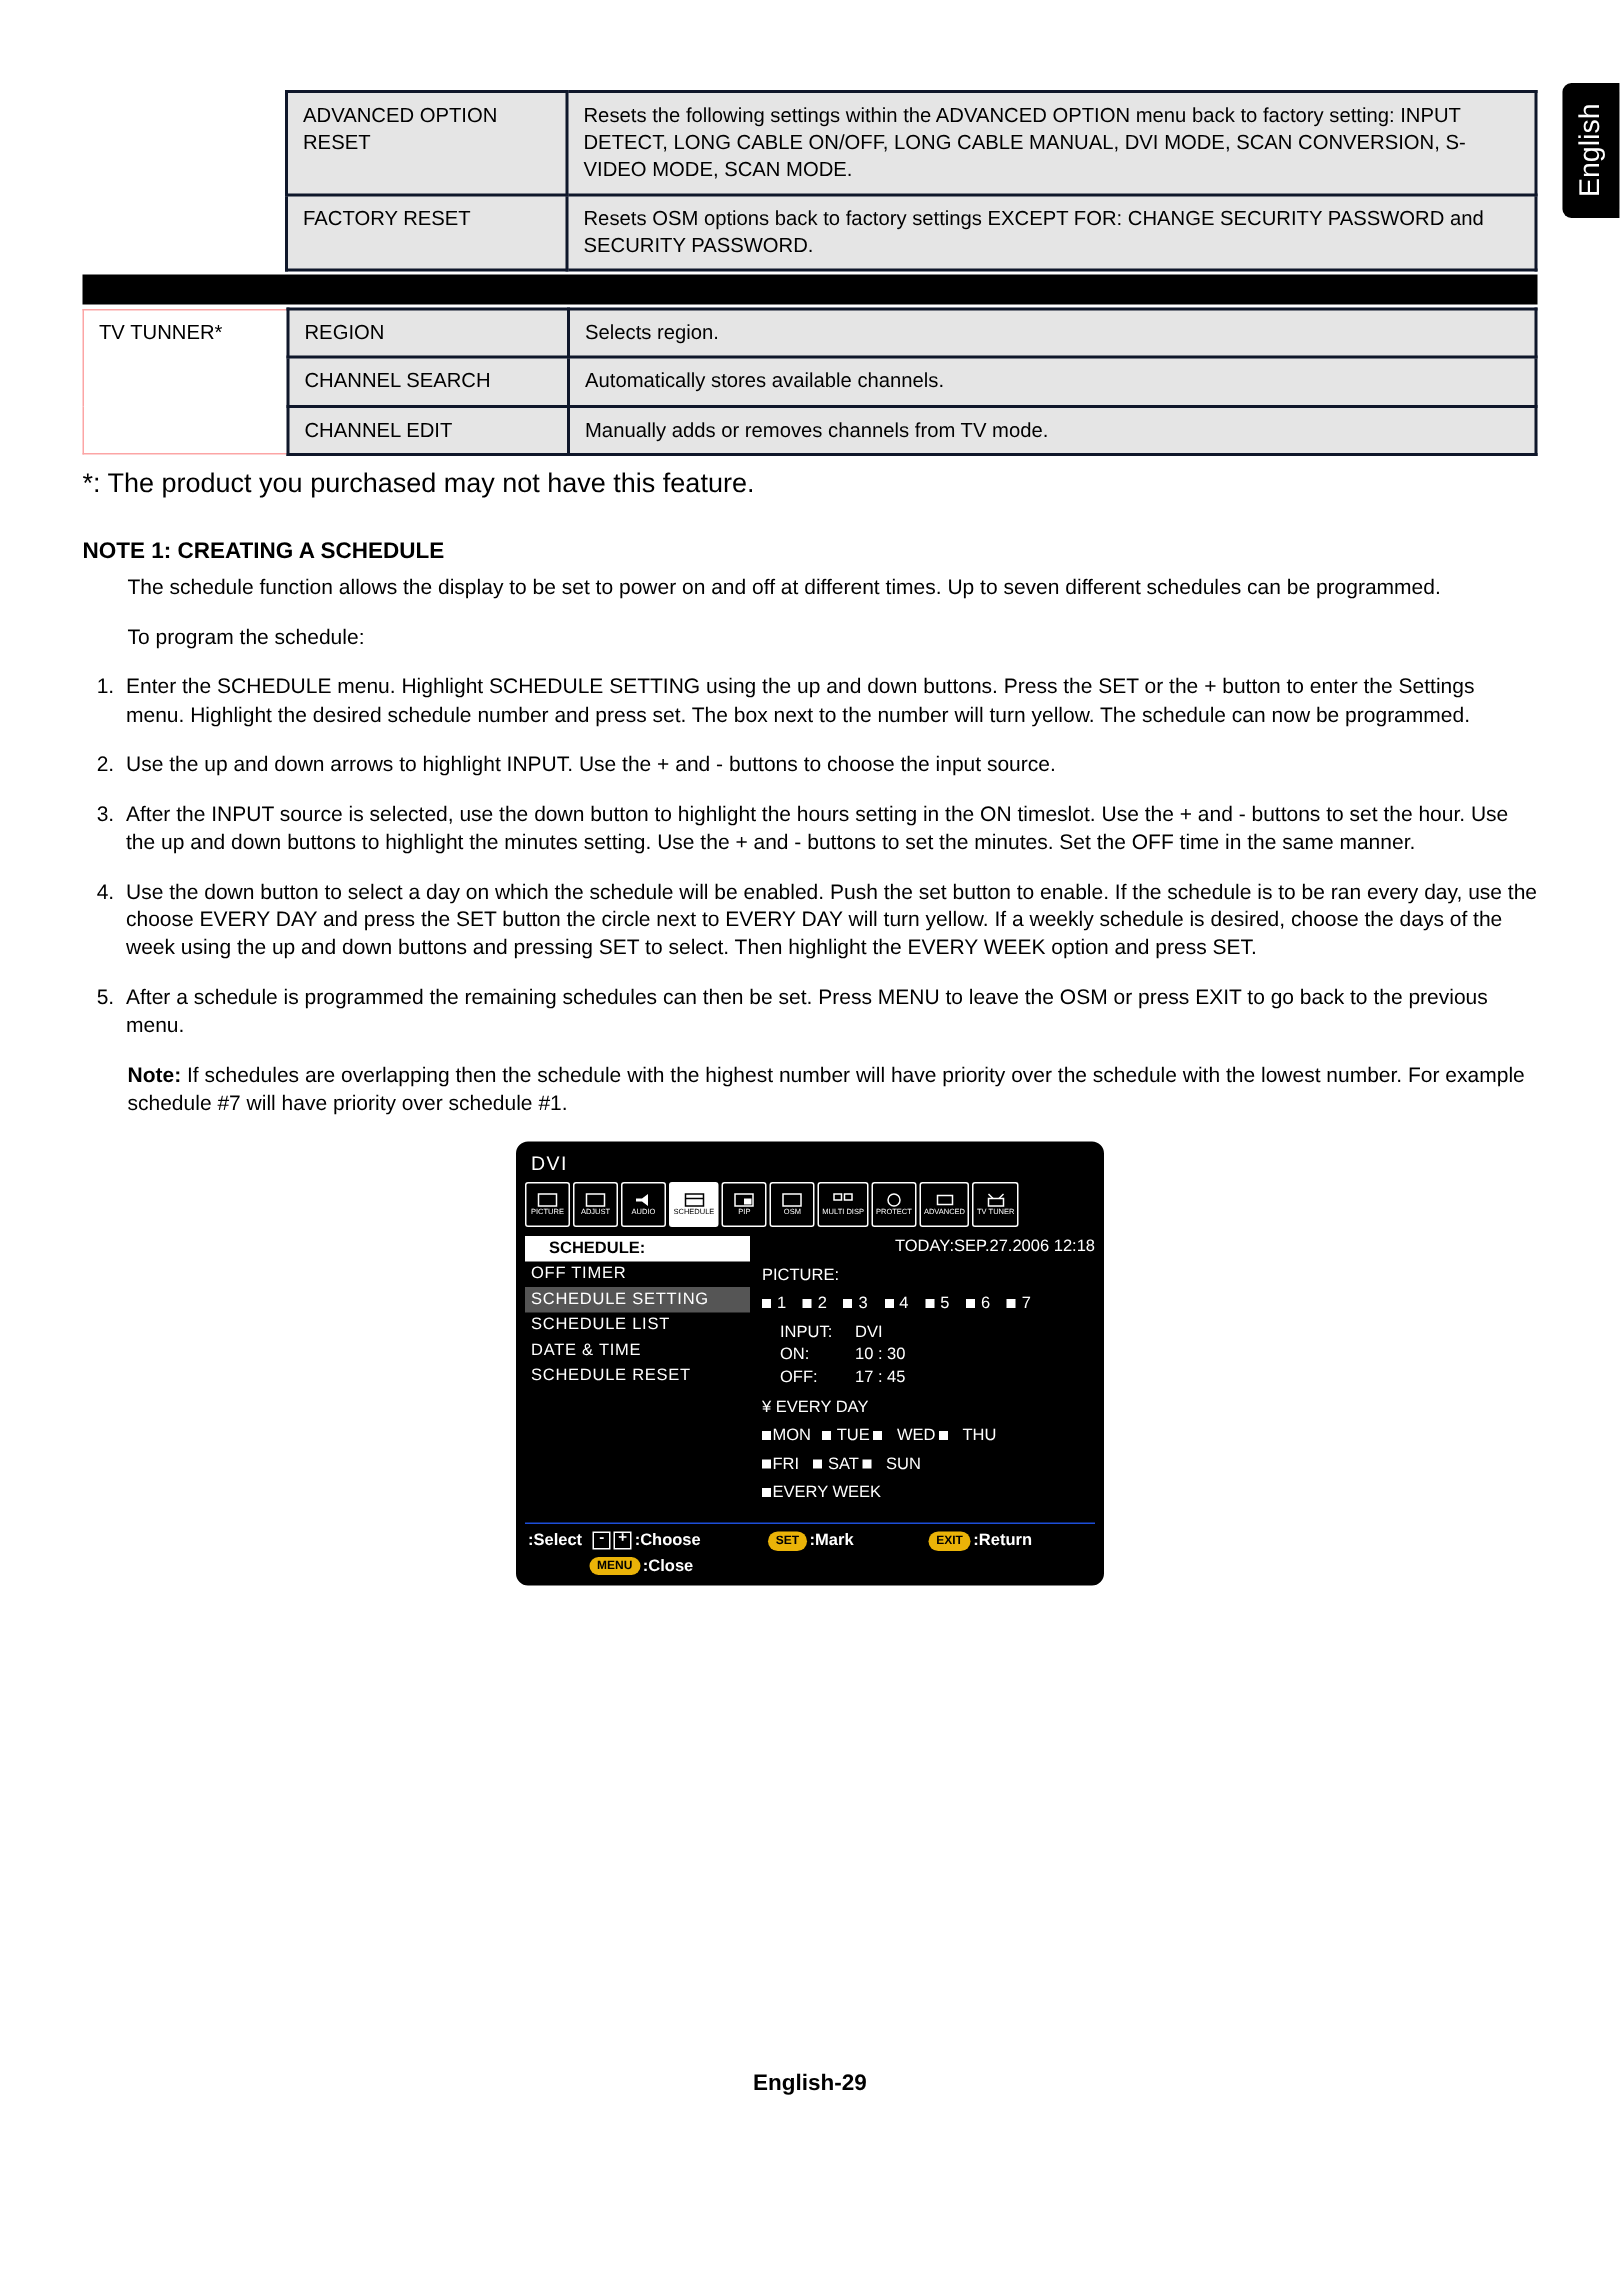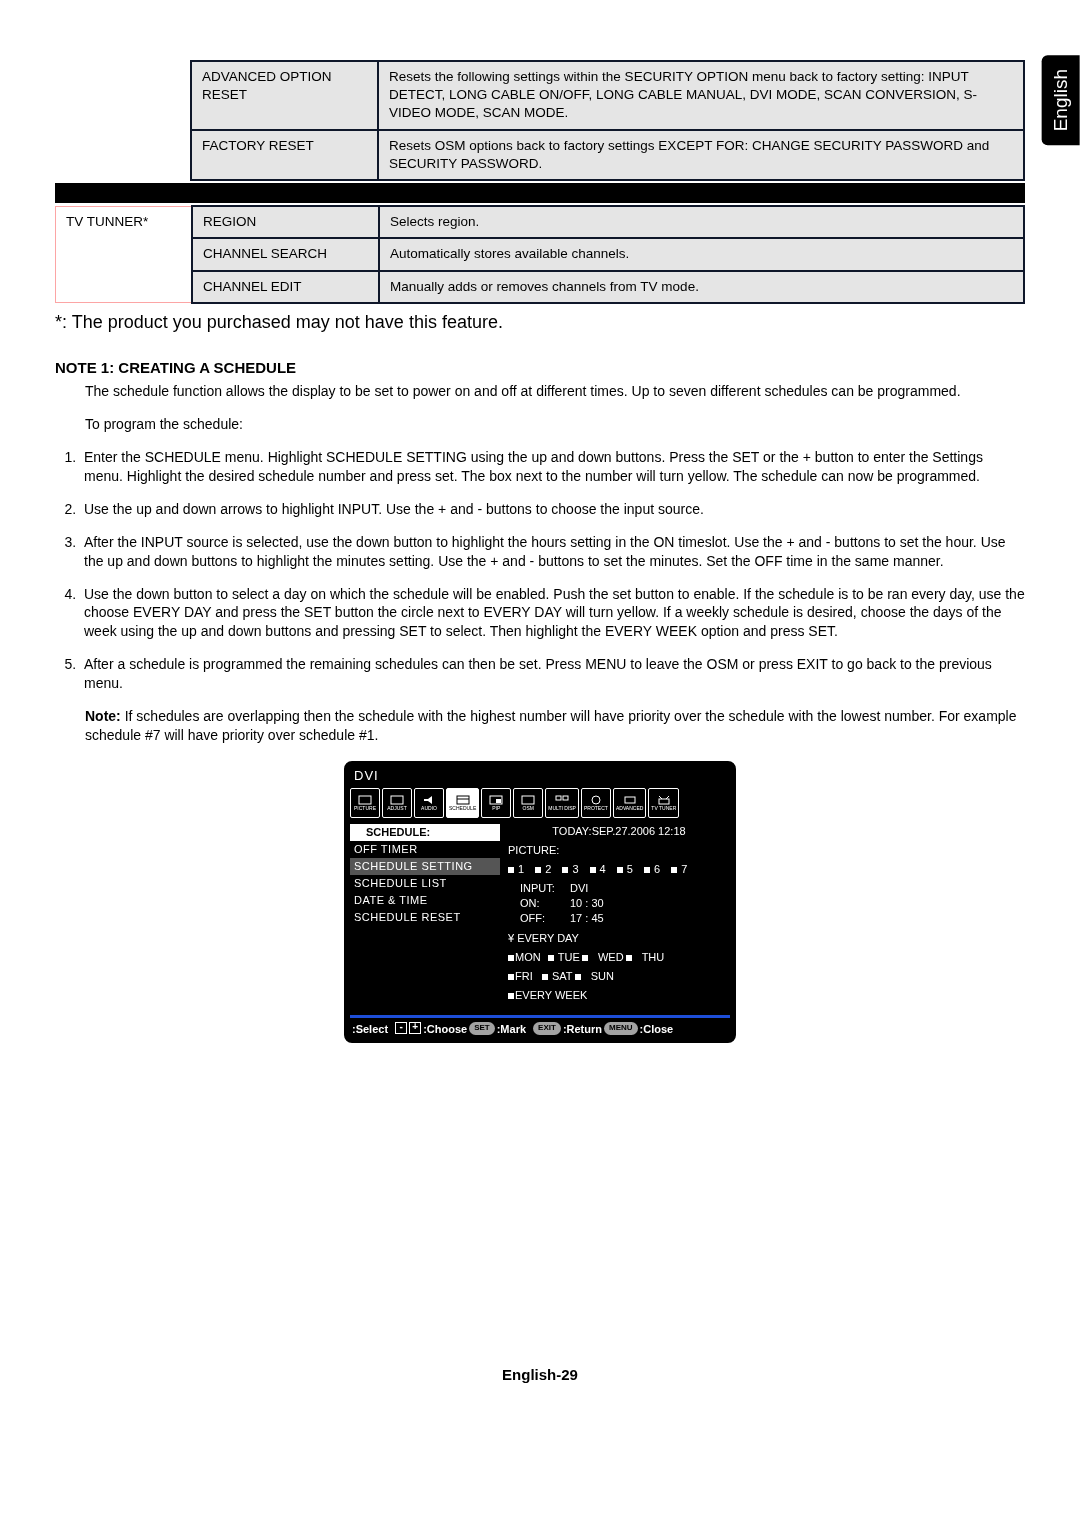--- a/index.html
+++ b/index.html
@@ -141,38 +141,39 @@
   .osd-right { flex: 1; }
   .osd-right .line { margin-bottom: 4px; }
   .osd-sq { display: inline-block; width: 6px; height: 6px; background: #fff; margin-right: 1px; vertical-align: middle; }
   .osd-nums span { margin-right: 4px; }
   .osd-right-block { margin-left: 12px; }
   .osd-kv { display: flex; }
   .osd-kv .k { width: 50px; }
   .tri-up { border-bottom: 6px solid #fff; }
   .tri-down { border-top: 6px solid #fff; }
   .osd-footer {
-    border-top: 3px solid #1d4ed8;
+    border-top: 1px solid #1d4ed8;
     margin-top: 8px;
     padding-top: 4px;
     display: flex;
-    align-items: flex-start;
+    align-items: center;
     flex-wrap: wrap;
     gap: 2px;
     font-weight: bold;
   }
   .pill {
     display: inline-block;
-    background: #a3a3a3;
+    background: #eab308;
     color: #000;
     border-radius: 8px;
     font-size: 8px;
     padding: 1px 5px;
     font-weight: bold;
     vertical-align: middle;
+    margin-left: 43px;
   }
   .arrow-ud, .arrow-lr {
     display: inline-flex; align-items: center; gap: 0;
   }
   .plusminus {
     display: inline-block;
     border: 1px solid #fff; width: 10px; height: 10px;
     line-height: 8px; text-align: center; font-size: 10px;
   }
   .page-num {
@@ -186,21 +187,21 @@
 <body>
 
 <div class="page">
   <div class="lang-tab">English</div>
 
   <table class="main-table">
     <tbody>
         <tr>
       <td class="rowhead-empty"></td>
       <td class="label-col">ADVANCED OPTION RESET</td>
-      <td>Resets the following settings within the SECURITY OPTION menu back to factory setting: INPUT DETECT, LONG CABLE ON/OFF, LONG CABLE MANUAL, DVI MODE, SCAN CONVERSION, S-VIDEO MODE, SCAN MODE.</td>
+      <td>Resets the following settings within the ADVANCED OPTION menu back to factory setting: INPUT DETECT, LONG CABLE ON/OFF, LONG CABLE MANUAL, DVI MODE, SCAN CONVERSION, S-VIDEO MODE, SCAN MODE.</td>
     </tr>
     <tr>
       <td class="rowhead-empty"></td>
       <td class="label-col">FACTORY RESET</td>
       <td>Resets OSM options back to factory settings EXCEPT FOR: CHANGE SECURITY PASSWORD and SECURITY PASSWORD.</td>
     </tr>
   </tbody>
     </table>
 
   <div class="black-sep"></div>
@@ -316,21 +317,21 @@
       <div class="osd-body">
         <div class="osd-left">
           <div class="osd-left-header">SCHEDULE:</div>
           <div class="osd-left-item">OFF TIMER</div>
           <div class="osd-left-item hl">SCHEDULE SETTING</div>
           <div class="osd-left-item">SCHEDULE LIST</div>
           <div class="osd-left-item">DATE &amp; TIME</div>
           <div class="osd-left-item">SCHEDULE RESET</div>
         </div>
         <div class="osd-right">
-          <div class="line" style="display:flex; justify-content:center;">
+          <div class="line" style="display:flex; justify-content:flex-end;">
             <span>TODAY:</span>
             <span>SEP.27.2006 12:18</span>
           </div>
           <div class="line">PICTURE:</div>
           <div class="line osd-nums">
             <span><span class="osd-sq"></span><span>1</span></span>
             <span><span class="osd-sq"></span><span>2</span></span>
             <span><span class="osd-sq"></span><span>3</span></span>
             <span><span class="osd-sq"></span><span>4</span></span>
             <span><span class="osd-sq"></span><span>5</span></span>

